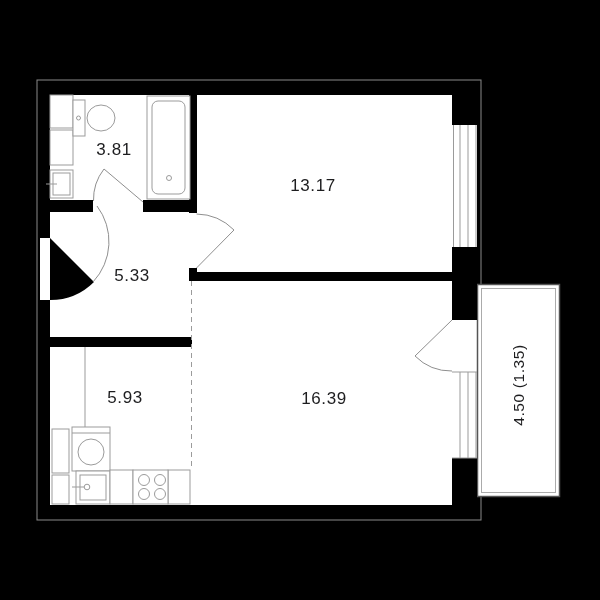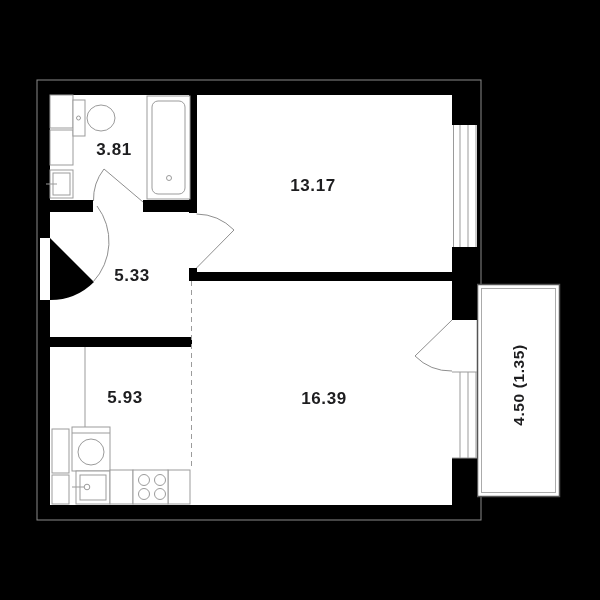--- a/index.html
+++ b/index.html
@@ -8,21 +8,20 @@
     width: 600px;
     height: 600px;
     background: #000000;
     overflow: hidden;
     font-family: "Liberation Sans", sans-serif;
   }
   #stage {
     position: relative;
     width: 600px;
     height: 440px;
-    font-weight: bold;
   }
   svg { display: block; }
   .wall { fill: #000000; stroke: none; }
   .floor { fill: #ffffff; stroke: none; }
   .fixture { fill: #ffffff; stroke: #9b9b9b; stroke-width: 1; }
   .fixline { fill: none; stroke: #9b9b9b; stroke-width: 1; }
   .doorarc { fill: none; stroke: #8f8f8f; stroke-width: 1; }
   .winline { fill: none; stroke: #9b9b9b; stroke-width: 1; }
   .zoneline { fill: none; stroke: #9b9b9b; stroke-width: 1; stroke-dasharray: 5 4; }
   .hairline { fill: none; stroke: #8a8a8a; stroke-width: 1; }

